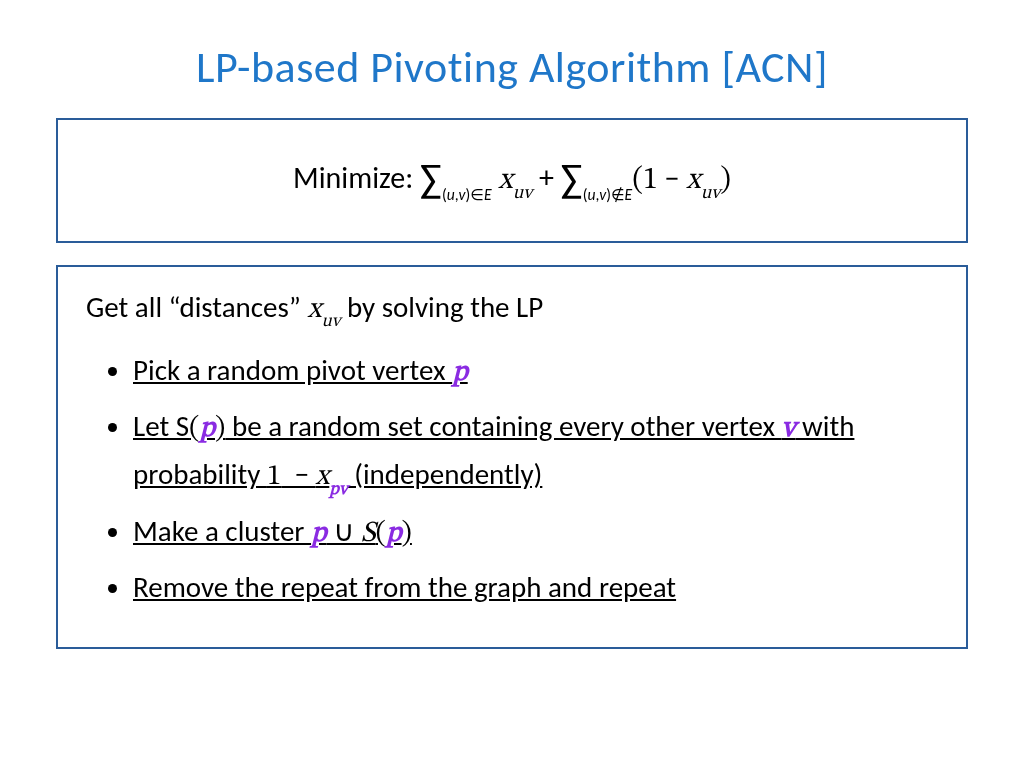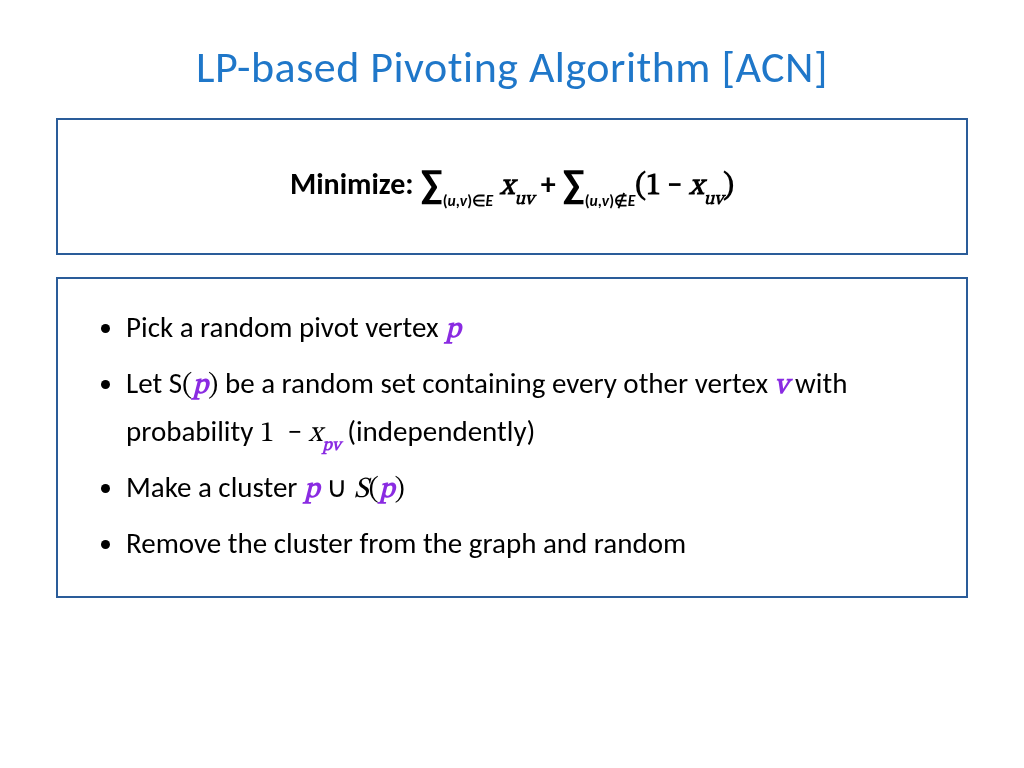--- a/index.html
+++ b/index.html
@@ -32,34 +32,34 @@
     margin-bottom: 22px;
     box-sizing: border-box;
     background: #fff;
   }
   .box1 {
     text-align: center;
     font-size: 30px;
     line-height: 1.6;
   }
   .box1 .line {
-    margin: 18px 0;
-    font-weight: bold;
+    margin: 12px 0;
   }
   .box2 {
     font-size: 29px;
     line-height: 1.55;
     padding: 18px 28px 22px 28px;
   }
   .box2 .intro {
     margin-bottom: 10px;
   }
   .box2 ul {
-    margin: 8px;
+    margin: 15px;
     padding-left: 32px;
+    text-decoration: underline;
   }
   .box2 li {
     margin: 8px 0;
   }
   
   .math {
     font-family: "Cambria Math", "STIX Two Math", "Times New Roman", serif;
     font-style: italic;
   }
   .rm { font-style: normal; }
@@ -103,21 +103,22 @@
   <div class="title">LP-based Pivoting Algorithm [ACN]</div>
 
   <div class="box box1">
     <div class="line">
       <span class="rm">Minimize:</span>
       <span><span class="bigop">∑</span><span class="bisubs">(<i>u</i>,<i>v</i>)∈<i>E</i></span> <span class="math">x<span class="subs">uv</span></span> + <span class="bigop">∑</span><span class="bisubs">(<i>u</i>,<i>v</i>)∉<i>E</i></span><span class="math rm">(</span><span class="math rm">1</span> − <span class="math">x<span class="subs">uv</span></span><span class="math rm">)</span></span>
     </div>
   </div>
 
   <div class="box box2">
+    <div class="intro">Get all “distances” <span class="math">x<span class="subs">uv</span></span> by solving the LP</div>
     <ul>
       <li>Pick a random pivot vertex <span class="p">p</span></li>
       <li>Let S<span class="math rm">(</span><span class="p">p</span><span class="math rm">)</span> be a random set containing every other vertex <span class="v">v</span> with probability <span class="math rm">1</span> &nbsp;− <span class="math">x</span><span class="subs"><span class="p">p</span><span class="v">v</span></span> (independently)</li>
       <li>Make a cluster <span class="p">p</span> ∪ <span class="math">S</span><span class="math rm">(</span><span class="p">p</span><span class="math rm">)</span></li>
-      <li>Remove the cluster from the graph and random</li>
+      <li>Remove the repeat from the graph and repeat</li>
     </ul>
   </div>
 
 </div>
 
 </body></html>

